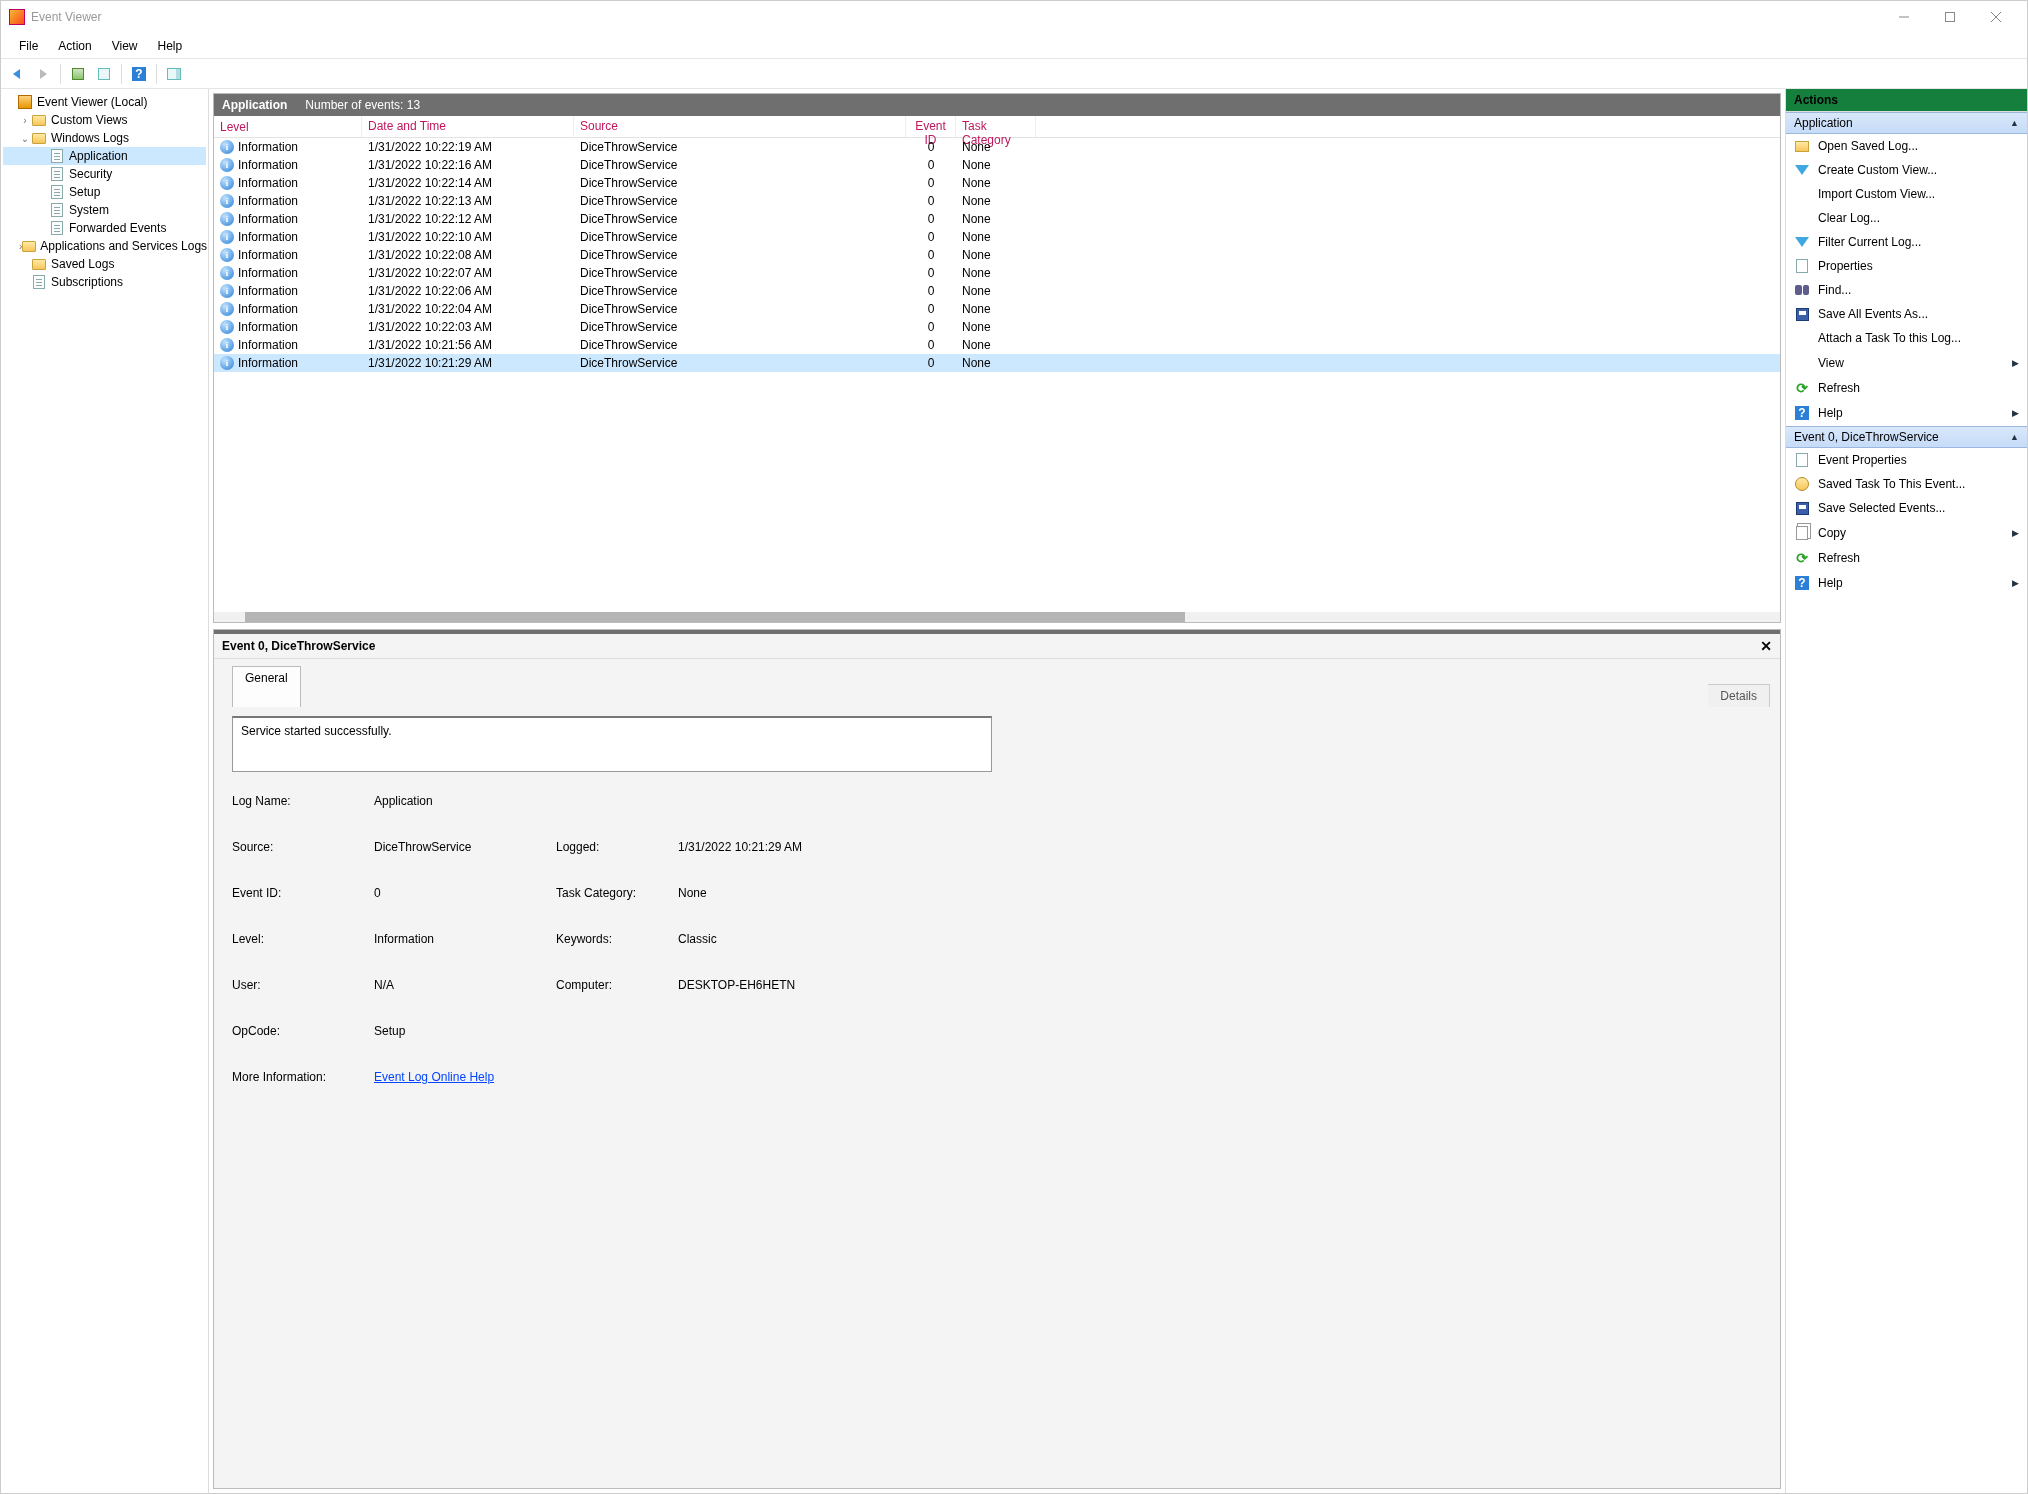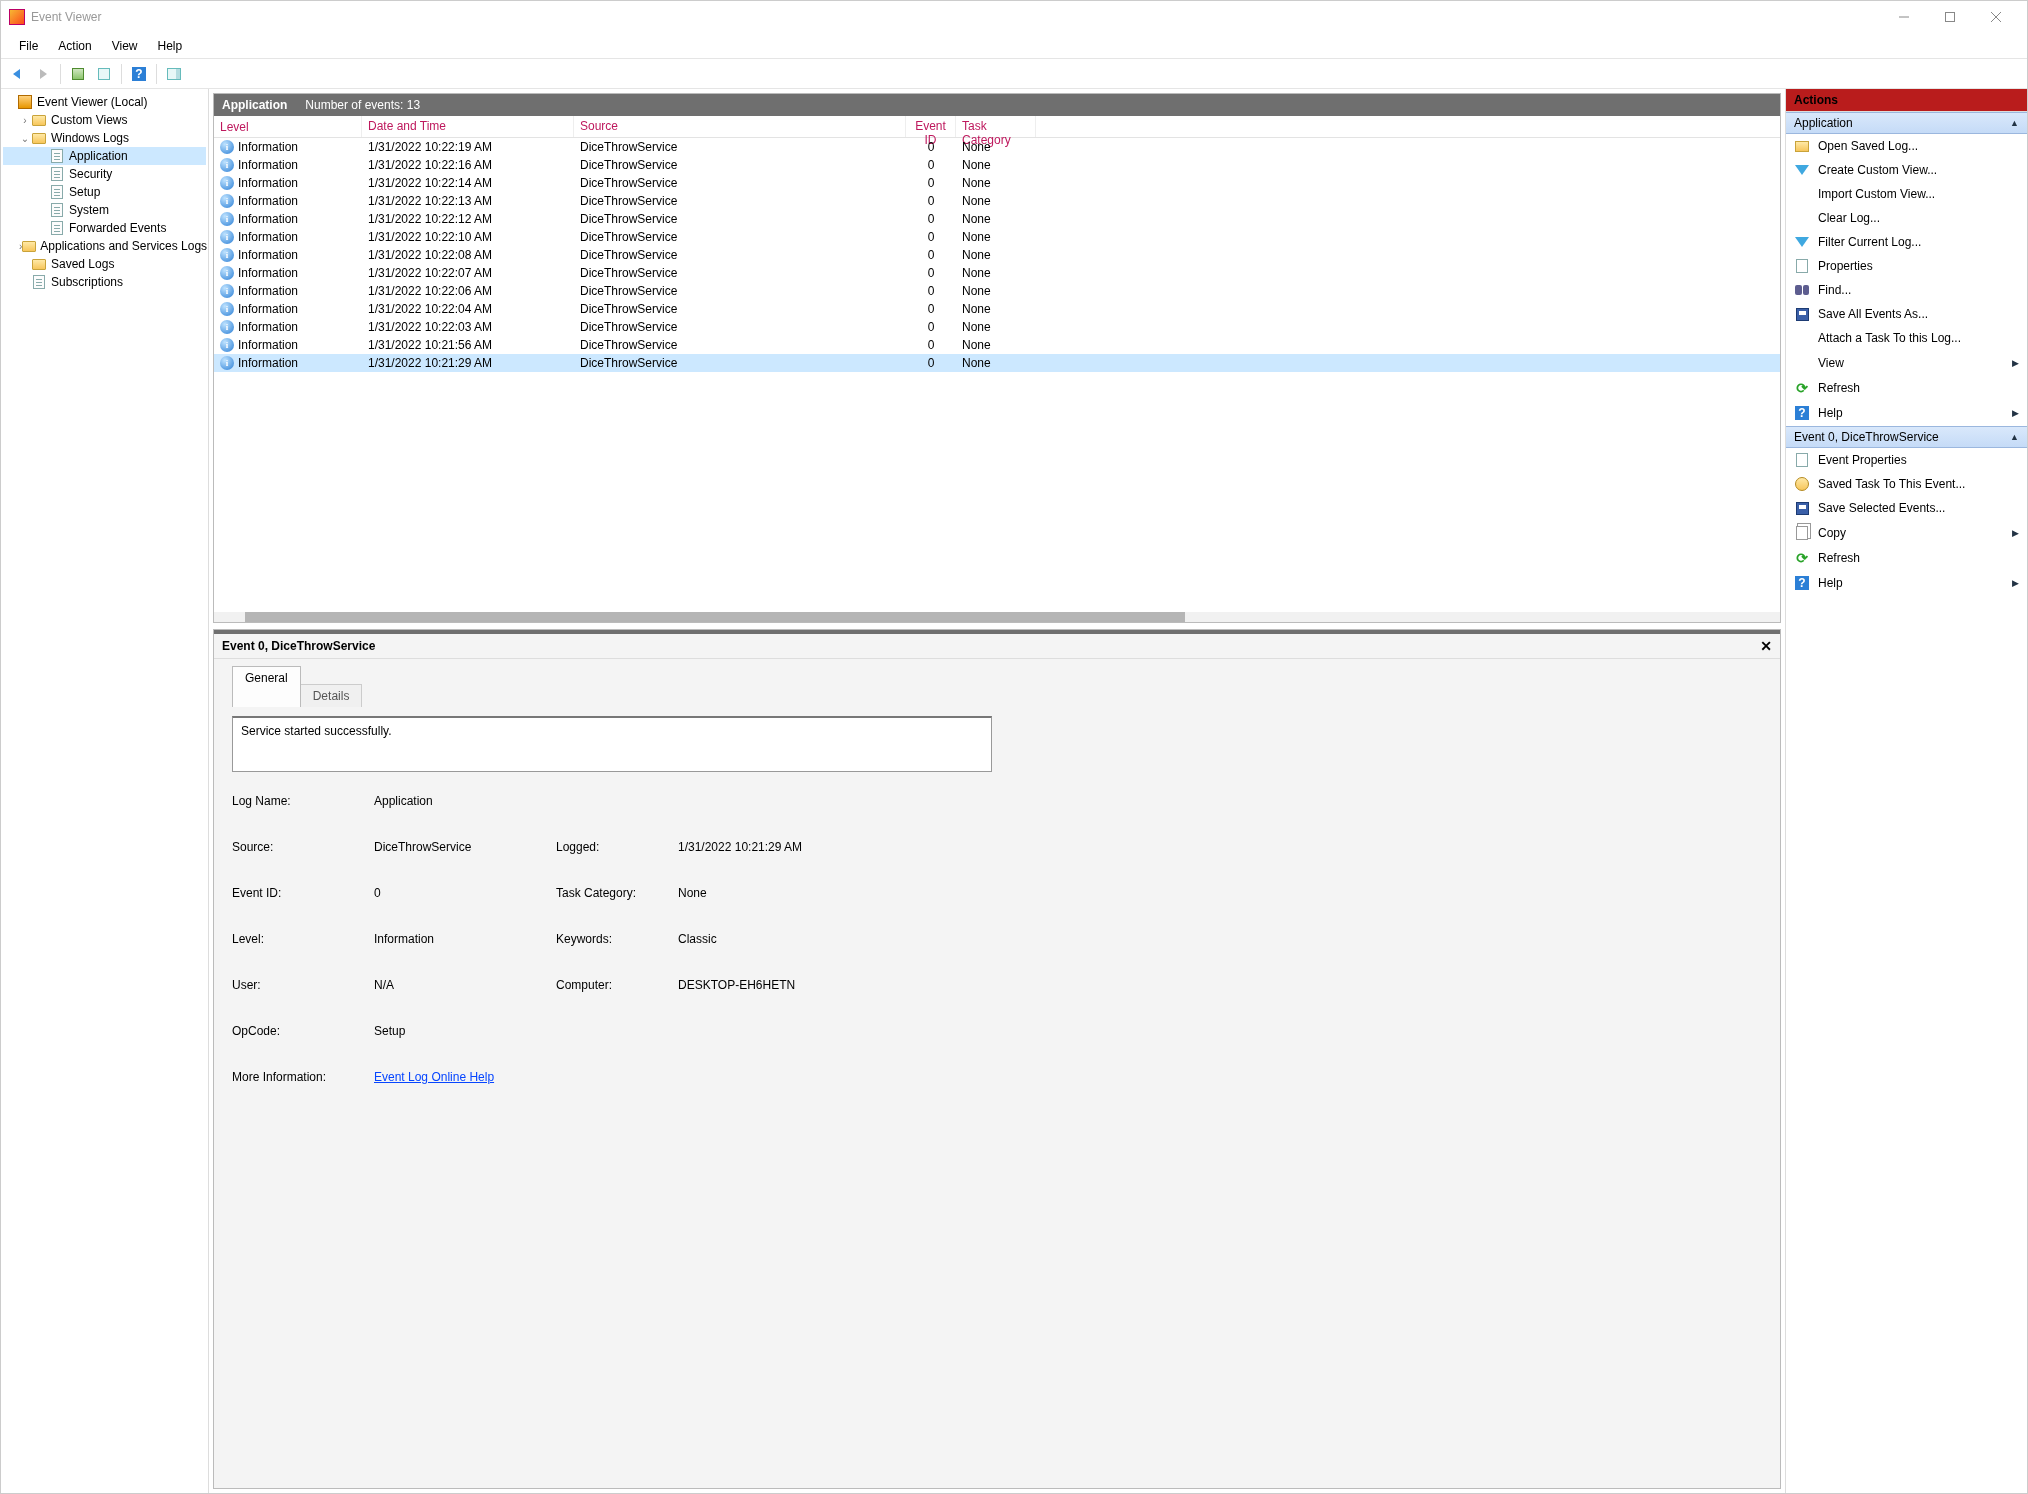--- a/index.html
+++ b/index.html
@@ -60,32 +60,32 @@
 .col-taskcat { width:80px; padding-left:8px;}
 .info-orb { width:14px; height:14px; border-radius:50%; background:radial-gradient(circle at 35% 30%, #bfe3ff, #2b7fd6); display:flex; align-items:center; justify-content:center; color:#fff; font-weight:bold; font-size:9px; font-family:Georgia,serif;}
 .hscroll { height:10px; background:#f1f1f1; display:flex;}
 .hscroll .thumb { background:#b5b5b5; height:100%; width:60%; margin-left:2%;}
 
 
 .details-panel { border:1px solid #bbb; flex:1; display:flex; flex-direction:column;}
 .details-head { background:#6f6f6f; height:4px;}
 .details-title { display:flex; align-items:center; justify-content:space-between; padding:4px 8px; background:#f4f4f4; border-bottom:1px solid #ddd;}
 .details-title .close-x { font-size:14px; font-weight:bold; cursor:default;}
-.tabs-row { display:flex; gap:0; padding:6px 10px 0 18px; background:#f4f4f4;}
+.tabs-row { display:flex; gap:0; padding:6px 10px 0 18px; background:#f4f4f4;justify-content:space-between;}
 .tab { padding:4px 12px; border:1px solid #bbb; border-bottom:none; background:#fdfdfd; position:relative; top:1px;}
 .tab.inactive { background:#f0f0f0; color:#555; border-color:#ccc; border-left:none;margin-top:18px;}
 .details-body { flex:1; background:#f4f4f4; padding:10px 18px 16px 18px;}
 .msgbox { background:#fff; border:1px solid #999; padding:6px 8px; height:56px; width:760px; border-top:2px solid #777;}
 .props-grid { display:grid; grid-template-columns: 110px 150px 90px 200px; row-gap:4px; column-gap:4px; margin-top:22px;gap:32px;}
 .props-grid .k { color:#000;}
 .props-grid .v { color:#000;}
 .linkish { color:#0645ff; text-decoration:underline;}
 
 
-.actions-title { background:#b91c1c; padding:4px 8px; font-weight:600; border-bottom:1px solid #ddd;}
+.actions-title { background:#15803d; padding:4px 8px; font-weight:600; border-bottom:1px solid #ddd;}
 .actions-group-head { background:linear-gradient(#d9e8fb,#c5dbf7); border-top:1px solid #9bb7de; border-bottom:1px solid #9bb7de; padding:3px 8px; display:flex; justify-content:space-between; align-items:center;}
 .actions-group-head .caret { font-size:9px; color:#234;}
 .action-item { display:flex; align-items:center; gap:8px; padding:4px 8px; }
 .action-item .ai-icon { width:16px; height:16px; display:flex; align-items:center; justify-content:center;}
 .action-item .grow { flex:1;}
 .action-item .sub { font-size:9px; color:#234; }
 .ico-open { background:linear-gradient(#ffe9a6,#f7c65b); border:1px solid #c9a33a; width:14px; height:11px;}
 .ico-funnel { width:0; height:0; border-left:7px solid transparent; border-right:7px solid transparent; border-top:10px solid #3fa8e0; position:relative;}
 .ico-props { border:1px solid #8aa; width:12px; height:14px; background:#fff;}
 .ico-binoc { width:14px; height:10px; display:flex; gap:1px;}

